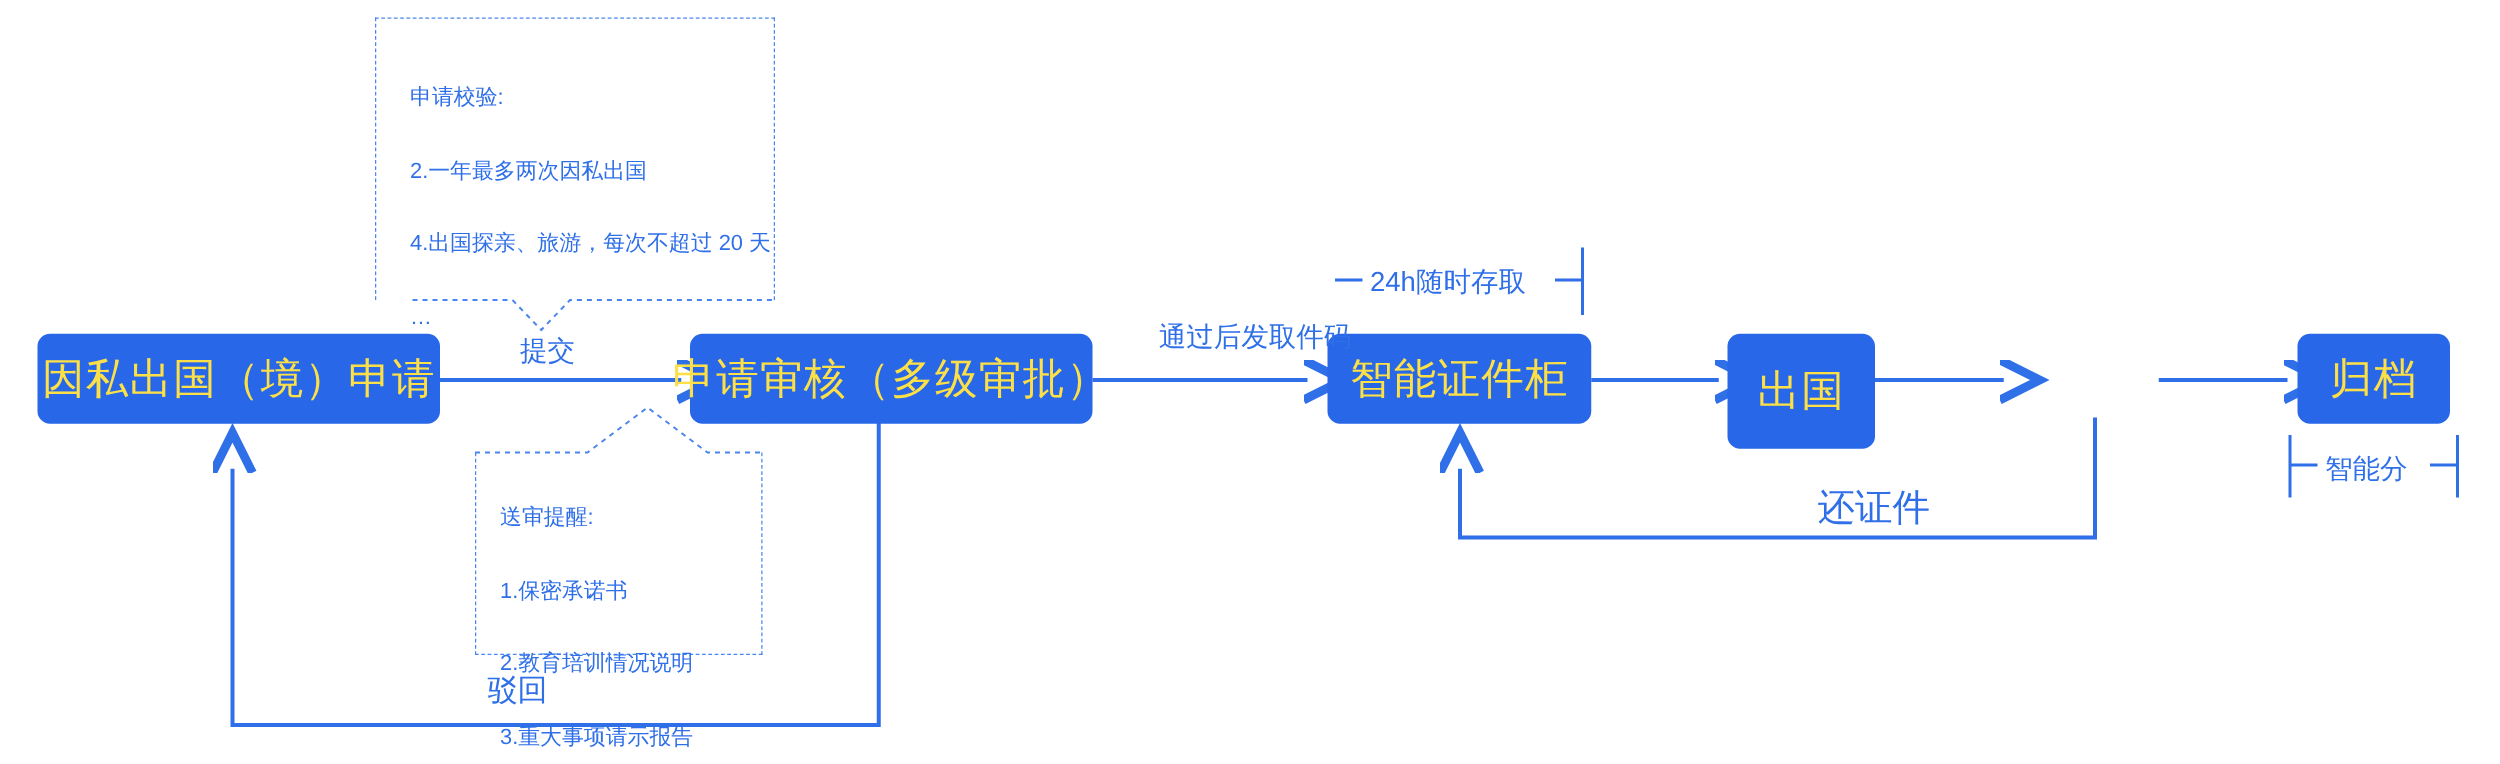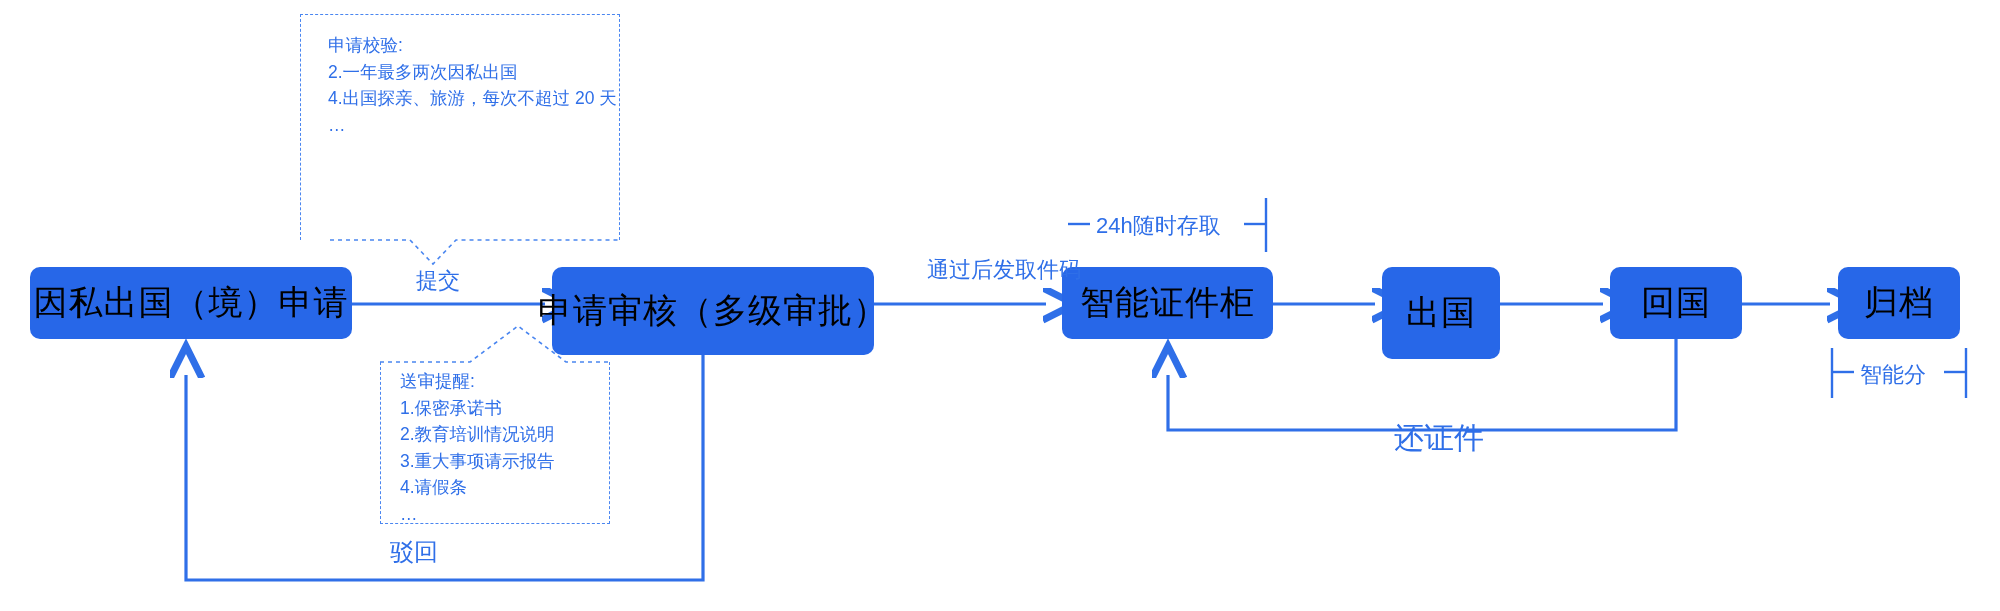--- a/index.html
+++ b/index.html
@@ -13,21 +13,21 @@
   #canvas {
     position: relative;
     width: 2000px;
     height: 611px;
     background: #ffffff;
     overflow: hidden;
   }
   .node {
     position: absolute;
     background: #2767e8;
-    color: #000000;
+    color: #fde047;
     border-radius: 10px;
     display: flex;
     align-items: center;
     justify-content: center;
     font-size: 34px;
     letter-spacing: 1px;
     white-space: nowrap;
     box-sizing: border-box;
     font-weight: 400;
   }
@@ -49,21 +49,21 @@
     box-sizing: border-box;
     background: transparent;
   }
   .callout-body {
     position: absolute;
     color: #2f6fe8;
     font-size: 17.5px;
     line-height: 26.5px;
     white-space: nowrap;
   }
-  .callout-body div { height: 26.5px; }
+  .callout-body div { height: 26.5px; margin-top: 32px; }
   svg.layer {
     position: absolute;
     left: 0;
     top: 0;
     width: 2000px;
     height: 611px;
     pointer-events: none;
   }
 </style>
 </head>
@@ -125,45 +125,42 @@
     <div>2.教育培训情况说明</div>
     <div>3.重大事项请示报告</div>
     <div>4.请假条</div>
     <div>…</div>
   </div>
 
   <div class="node" style="left:30px; top:267px; width:322px; height:72px;">
     <span>因私出国（境）申请</span>
   </div>
 
-  <div class="node" style="left:552px; top:267px; width:322px; height:88px;">
+  <div class="node" style="left:552px; top:267px; width:322px; height:72px;">
     <span>申请审核（多级审批）</span>
   </div>
 
   <div class="node" style="left:1062px; top:267px; width:211px; height:72px;text-align:center;">
     <span>智能证件柜</span>
   </div>
 
   <div class="node" style="left:1382px; top:267px; width:118px; height:92px;">
     <span>出国</span>
   </div>
 
-  <div class="node" style="left:1610px; top:267px; width:132px; height:72px;">
-    <span>回国</span>
-  </div>
 
   <div class="node" style="left:1838px; top:267px; width:122px; height:72px;">
     <span>归档</span>
   </div>
 
   <div class="edge-label" style="left:416px; top:266px;">提交</div>
 
   <div class="edge-label" style="left:886px; top:255px;margin-left:41px;">通过后发取件码</div>
 
   <div class="edge-label" style="left:1096px; top:211px;">24h随时存取</div>
 
   <div class="edge-label" style="left:1860px; top:360px;">智能分</div>
 
-  <div class="big-label" style="left:1394px; top:386px;margin-top:32px;">还证件</div>
+  <div class="big-label" style="left:1454px; top:386px;">还证件</div>
 
   <div class="big-label" style="left:390px; top:536px; font-size:24px;">驳回</div>
 
 </div>
 
 </body></html>

